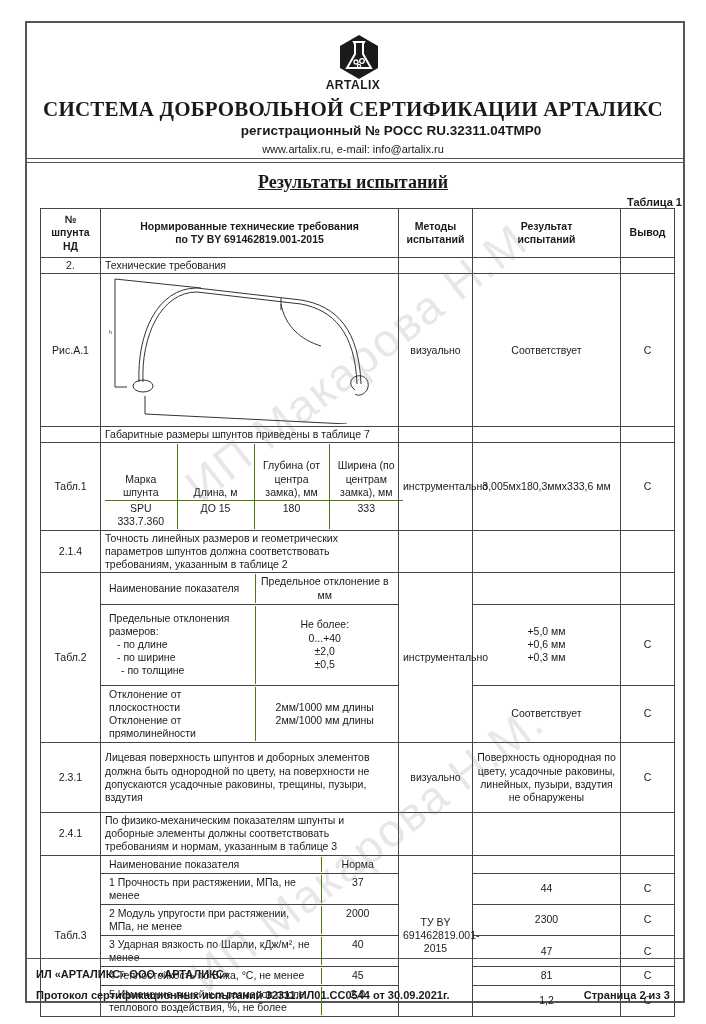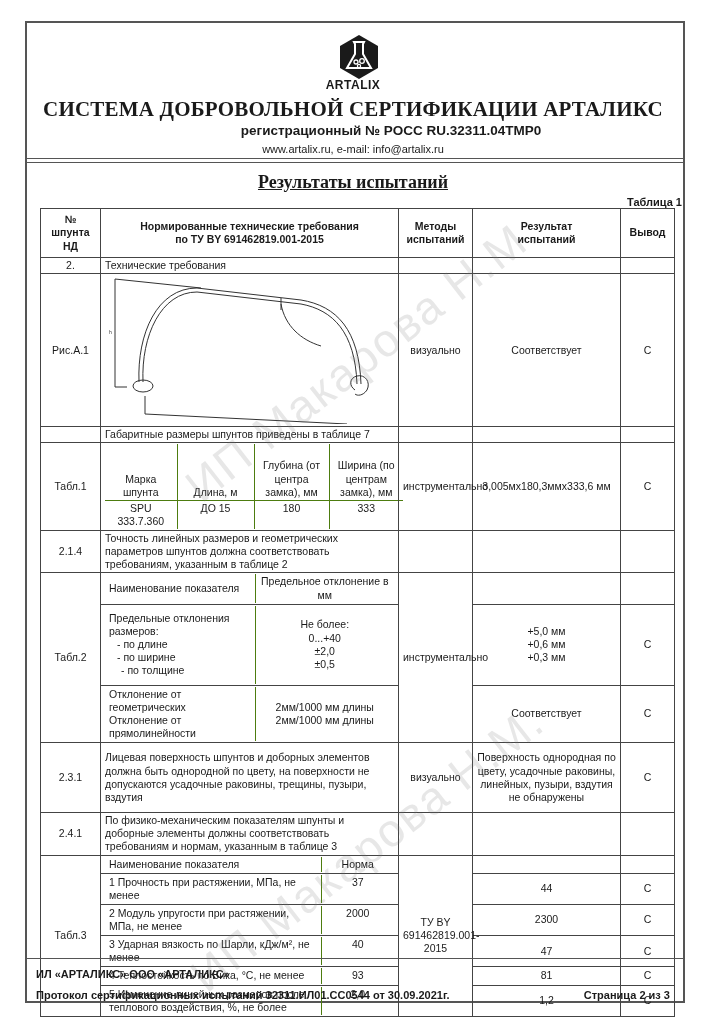--- a/index.html
+++ b/index.html
@@ -217,21 +217,21 @@
   <tr>
     <td class="nopad">
       <table class="inner">
             <colgroup>
               <col style="width:150px">
               <col>
             </colgroup>
         <tbody>
               <tr style="height:54px">
           <td>
-            <div>Отклонение от геометрических</div>
+            <div>Отклонение от плоскостности</div>
             <div>Отклонение от прямолинейности</div>
           </td>
           <td class="c">
             <div>2мм/1000 мм длины</div>
             <div>2мм/1000 мм длины</div>
           </td>
         </tr>
       </tbody>
           </table>
     </td>
@@ -332,21 +332,21 @@
   <tr>
     <td class="nopad">
           <table class="inner">
             <colgroup>
               <col style="width:216px">
               <col>
             </colgroup>
             <tbody>
               <tr>
       <td>4 Теплостойкость по Вика, °С, не менее</td>
-      <td class="c">93</td>
+      <td class="c">45</td>
               </tr>
             </tbody>
           </table>
         </td>
     <td class="c">81</td>
     <td class="c">С</td>
   </tr>
   <tr>
     <td class="nopad">
           <table class="inner">

